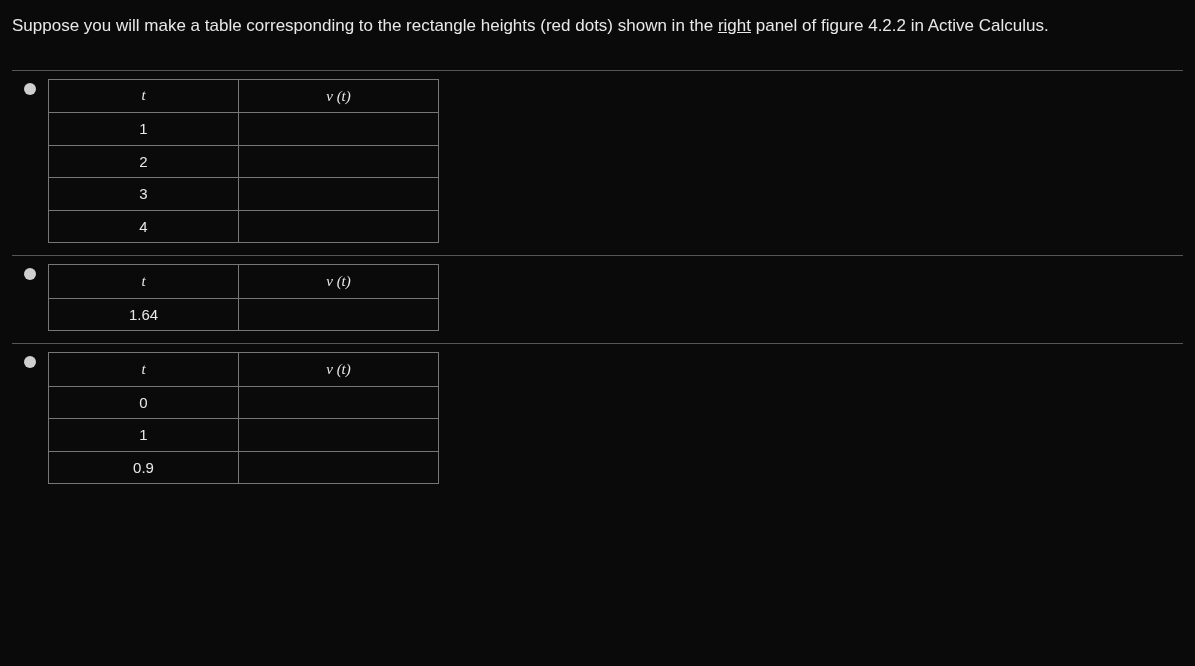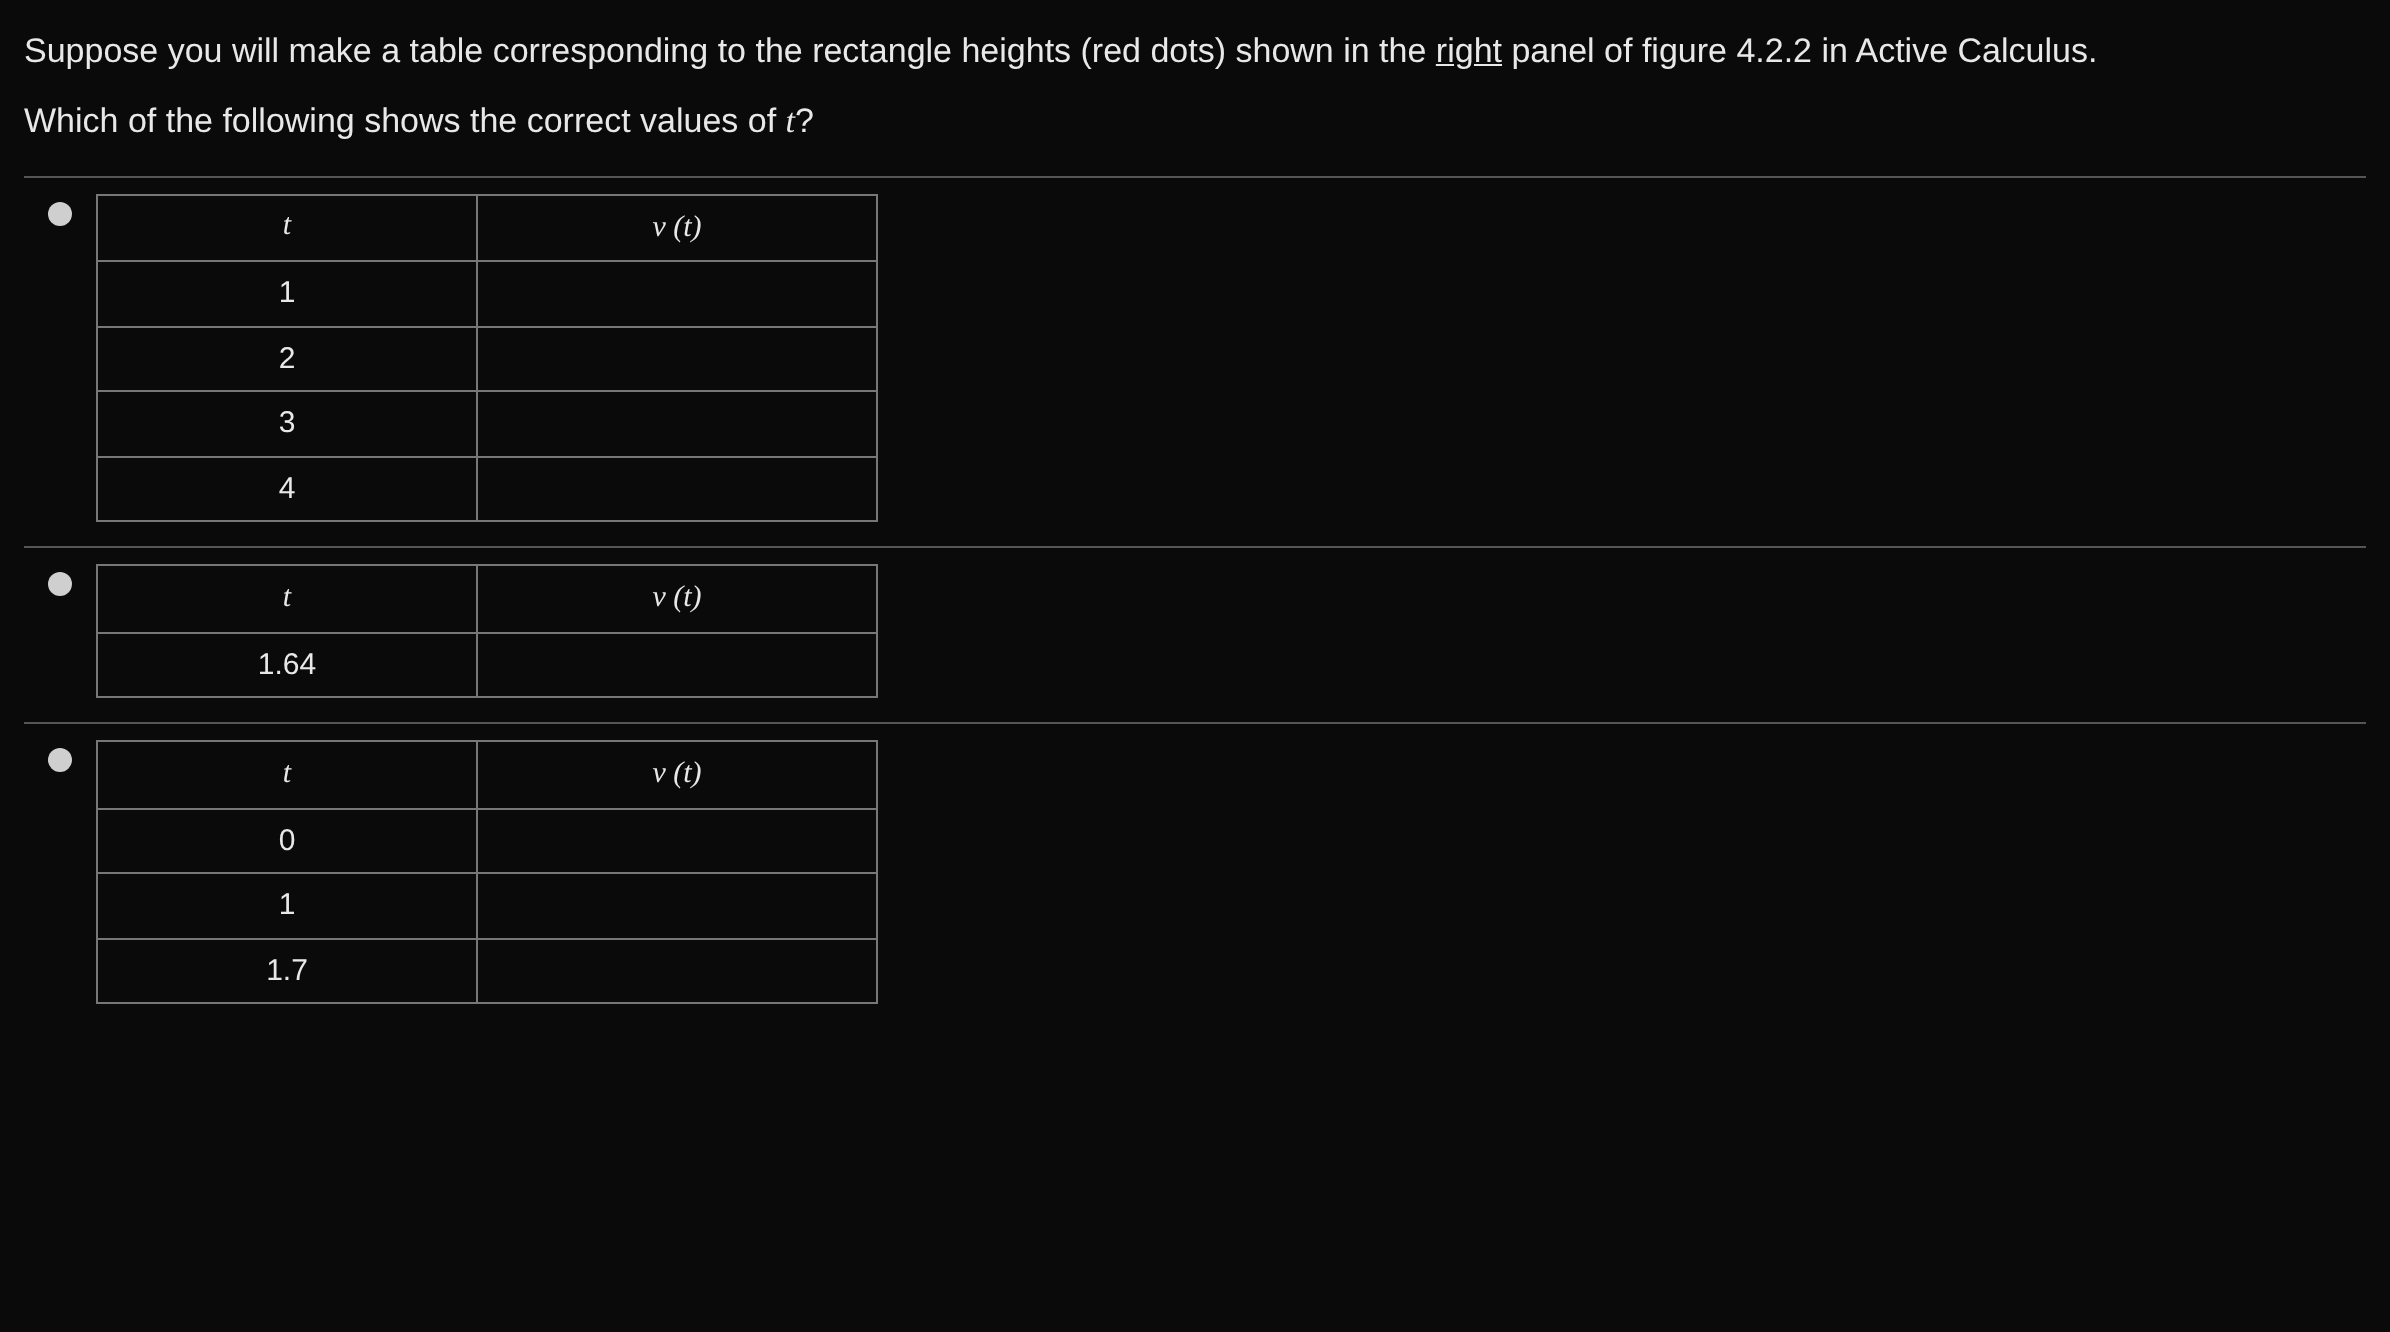--- a/index.html
+++ b/index.html
@@ -7,21 +7,21 @@
     padding: 12px 12px 20px 12px;
     background: #0a0a0a;
     color: #e8e8e8;
     font-family: "Helvetica Neue", Arial, sans-serif;
     font-size: 17px;
     line-height: 1.7;
     width: 1195px;
     box-sizing: border-box;
   }
   .question-stem {
-    margin-bottom: 12px;
+    margin-bottom: 29px;
   }
   .question-stem p {
     margin: 0 0 6px 0;
   }
   .underline {
     text-decoration: underline;
   }
   .italic-var {
     font-family: Georgia, 'Times New Roman', serif;
     font-style: italic;
@@ -69,23 +69,20 @@
     font-family: Georgia, 'Times New Roman', serif;
     font-style: italic;
   }
 </style>
 </head>
 <body>
 
 <div class="question-stem">
   <p>
     <span>Suppose you will make a table corresponding to the rectangle heights (red dots) shown in the </span><span class="underline">right</span><span> panel of figure 4.2.2 in Active Calculus.</span>
-  </p>
-  <p>
-    <span>Which of the following shows the correct values of </span><span class="italic-var">t</span><span>?</span>
   </p>
 </div>
 
 <div class="option-row">
   <div class="radio-cell">
     <div class="radio-dot"></div>
   </div>
   <div>
     <table class="option-table">
       <tbody>
@@ -147,19 +144,19 @@
       </tr>
       <tr>
             <td>0</td>
             <td></td>
           </tr>
       <tr>
             <td>1</td>
             <td></td>
           </tr>
       <tr>
-            <td>1.7</td>
+            <td>0.9</td>
             <td></td>
           </tr>
     </tbody>
       </table>
   </div>
 </div>
 
 </body></html>

